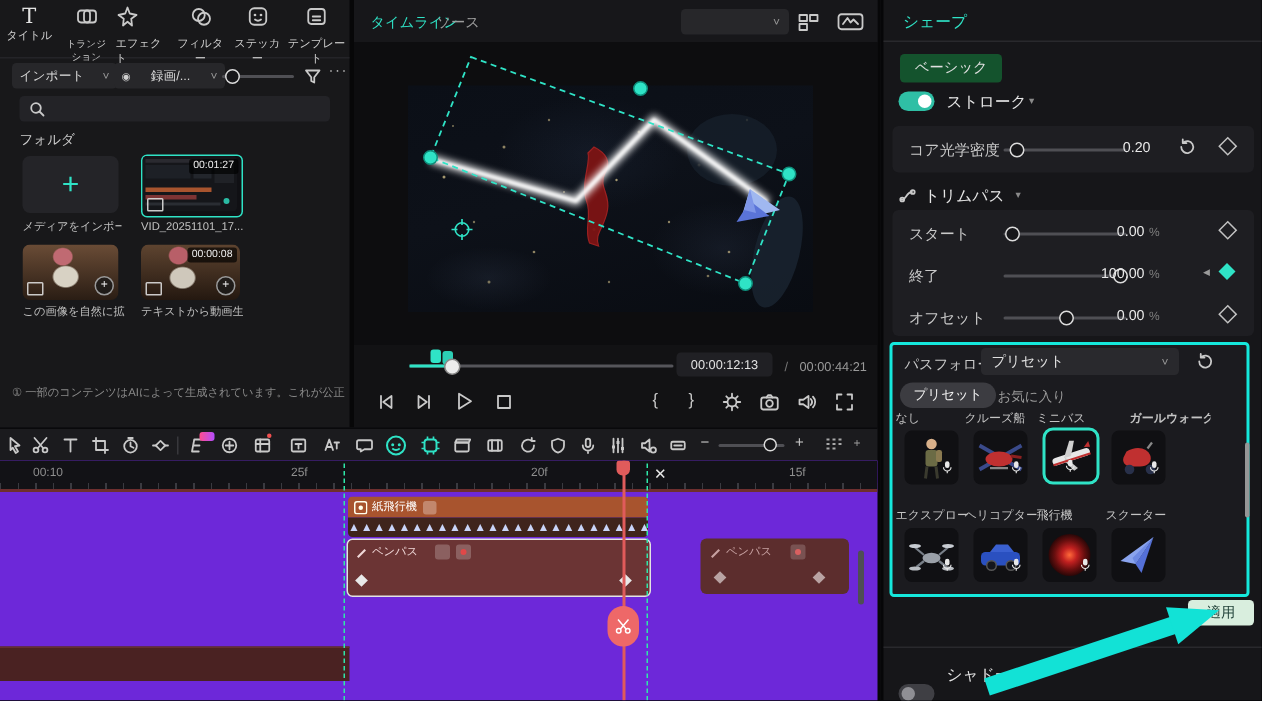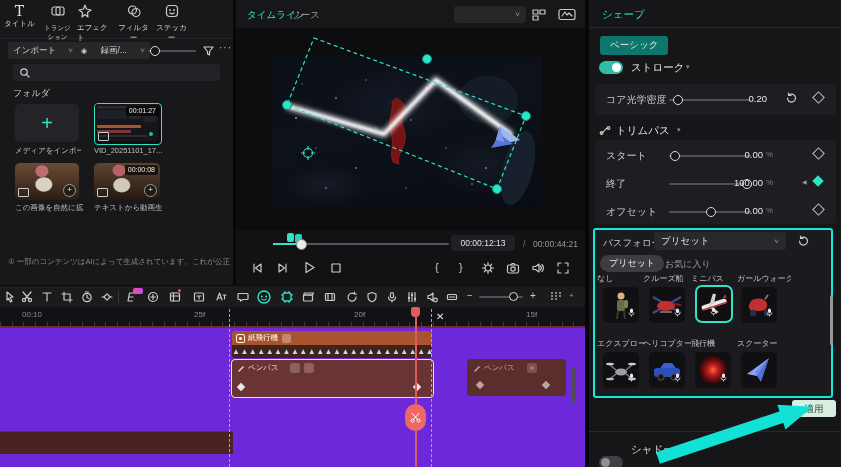--- a/index.html
+++ b/index.html
@@ -64,20 +64,27 @@
       <div style="font-size:7.5px;color:#cfcfcf;">フィルター</div>
     </div>
     <div class="a" style="left:153px;top:3px;width:37px;text-align:center;">
       <svg width="16" height="16">
           <rect class="ic" x="2.5" y="2.5" width="11" height="11" rx="3"></rect>
           <circle cx="6" cy="7" r=".9" fill="#c9c9c9"></circle>
           <circle cx="10" cy="7" r=".9" fill="#c9c9c9"></circle>
           <path class="ic" d="M6 10c1.2 1 2.8 1 4 0"></path>
         </svg>
       <div style="font-size:7.5px;color:#cfcfcf;">ステッカー</div>
+    </div>
+    <div class="a" style="left:191px;top:3px;width:40px;text-align:center;">
+      <svg width="16" height="16">
+          <rect class="ic" x="2.5" y="3" width="11" height="10" rx="2"></rect>
+          <path class="ic" d="M5.5 10.5h5M5.5 8h5"></path>
+        </svg>
+      <div style="font-size:7.5px;color:#cfcfcf;">テンプレート</div>
     </div>
   </div>
 
   <div class="a btn" style="left:8px;top:42px;width:60px;height:17px;padding:0 5px;justify-content:space-between;">
     <span style="font-size:8.5px;color:#d8d8d8;">インポート</span>
     <span style="font-size:8px;color:#9a9a9a;">˅</span>
   </div>
   <div class="a btn" style="left:76px;top:42px;width:64px;height:17px;padding:0 5px;justify-content:space-between;">
     <span style="font-size:7px;color:#d0d0d0;">◉</span>
     <span style="font-size:8.5px;color:#d8d8d8;">録画/...</span>
@@ -433,21 +440,21 @@
   </div>
   <span class="a" style="left:436px;top:4px;font-size:10px;color:#e8e8e8;">✕</span>
 
   <div class="a" style="left:572px;top:60px;width:4px;height:36px;background:#4e4e54;border-radius:2px;"></div>
 </div>
 
 <div class="a" style="left:587px;top:0;width:254px;height:467px;background:#161619;border-left:2px solid #060608;">
   <div class="a" style="left:13px;top:8px;font-size:10.5px;color:#2fe3c6;">シェープ</div>
   <div class="a" style="left:0;top:27px;width:254px;height:1px;background:#29292d;"></div>
 
-  <div class="a" style="left:11px;top:36px;padding:3px 10px;background:#0f766e;border-radius:3px;font-size:9.5px;color:#e0e0e0;">ベーシック</div>
+  <div class="a" style="left:11px;top:36px;padding:3px 10px;background:#14532d;border-radius:3px;font-size:9.5px;color:#e0e0e0;">ベーシック</div>
 
   <div class="a tg" style="left:10px;top:61px;background:#2fbfa5;">
     <span class="tg-knob" style="right:2px;"></span>
   </div>
   <span class="a lbl" style="left:42px;top:61px;">ストローク</span>
   <span class="a" style="left:97px;top:63px;font-size:7px;color:#8a8a8a;">▾</span>
 
   <div class="a" style="left:6px;top:84px;width:241px;height:31px;background:#1e1e22;border-radius:4px;"></div>
   <span class="a plbl" style="left:17px;top:93px;">コア光学密度</span>
   <div class="a" style="left:80px;top:94px;width:82px;height:10px;">
@@ -507,21 +514,21 @@
   <svg class="a" style="left:208px;top:235px;" width="12" height="12">
       <path class="ic" d="M2.5 6a4 4 0 1 0 1.2-2.8M3.5 1v2.4H6"></path>
     </svg>
 
   <span class="a" style="left:11px;top:255px;padding:2px 9px;background:#3c3c41;border-radius:9px;font-size:9px;color:#f0f0f0;">プリセット</span>
   <span class="a" style="left:76px;top:258px;font-size:9px;color:#9a9a9a;">お気に入り</span>
 
   <span class="a glabel" style="left:8px;top:273px;width:44px;">なし</span>
   <span class="a glabel" style="left:54px;top:273px;width:46px;">クルーズ船</span>
   <span class="a glabel" style="left:102px;top:273px;width:46px;">ミニバス</span>
-  <span class="a glabel" style="left:148px;top:273px;width:54px;">ガールウォーク</span>
+  <span class="a glabel" style="left:164px;top:273px;width:54px;font-weight:bold;">ガールウォーク</span>
 
   <div class="a tile" style="left:14px;top:287px;width:36px;height:36px;">
     <svg width="36" height="36">
         <circle cx="18" cy="9" r="3.5" fill="#d8b08a"></circle>
         <rect x="14" y="13" width="8" height="11" rx="2" fill="#6b6b45"></rect>
         <rect x="21" y="13" width="4" height="8" rx="1.5" fill="#8a7a50"></rect>
         <path d="M15 24l-1 8M21 24l1 8" stroke="#3a3a2e" stroke-width="2"></path>
       </svg>
     <span class="mic-ov"><svg width="7" height="9">
           <rect x="2" y="0.5" width="3" height="4.5" rx="1.5" fill="#e8e8e8"></rect>

